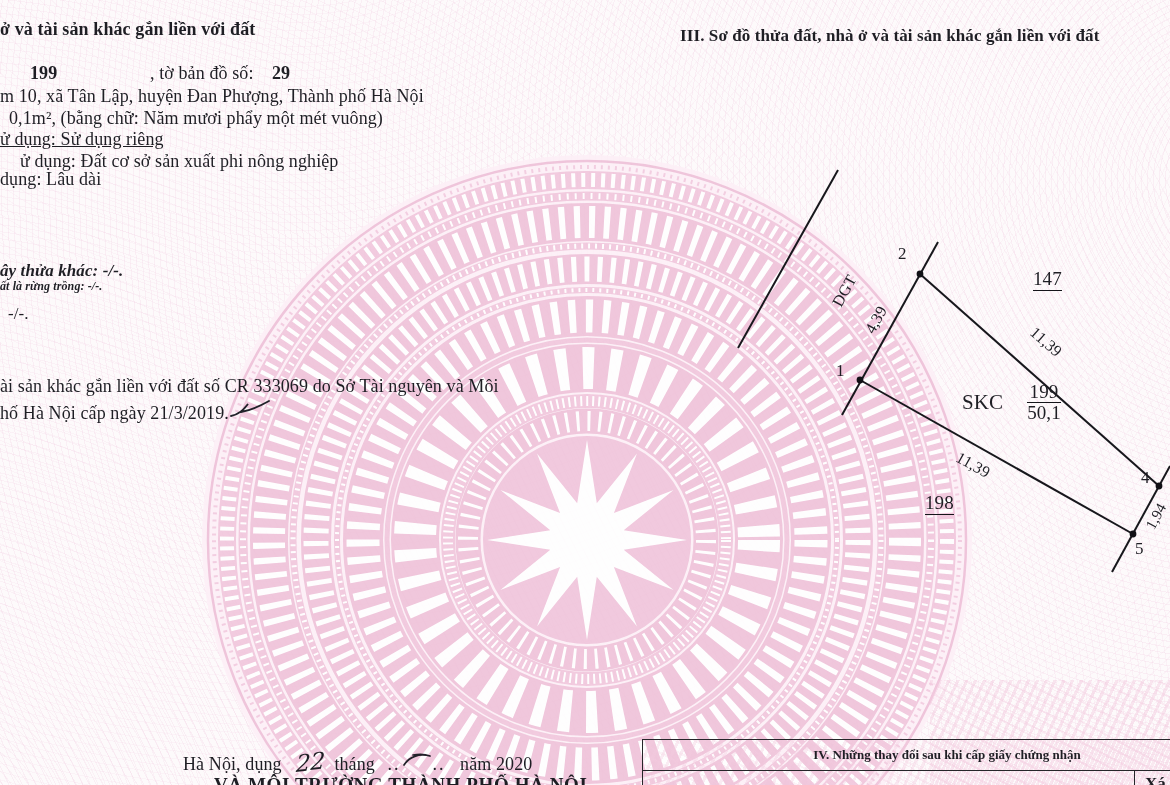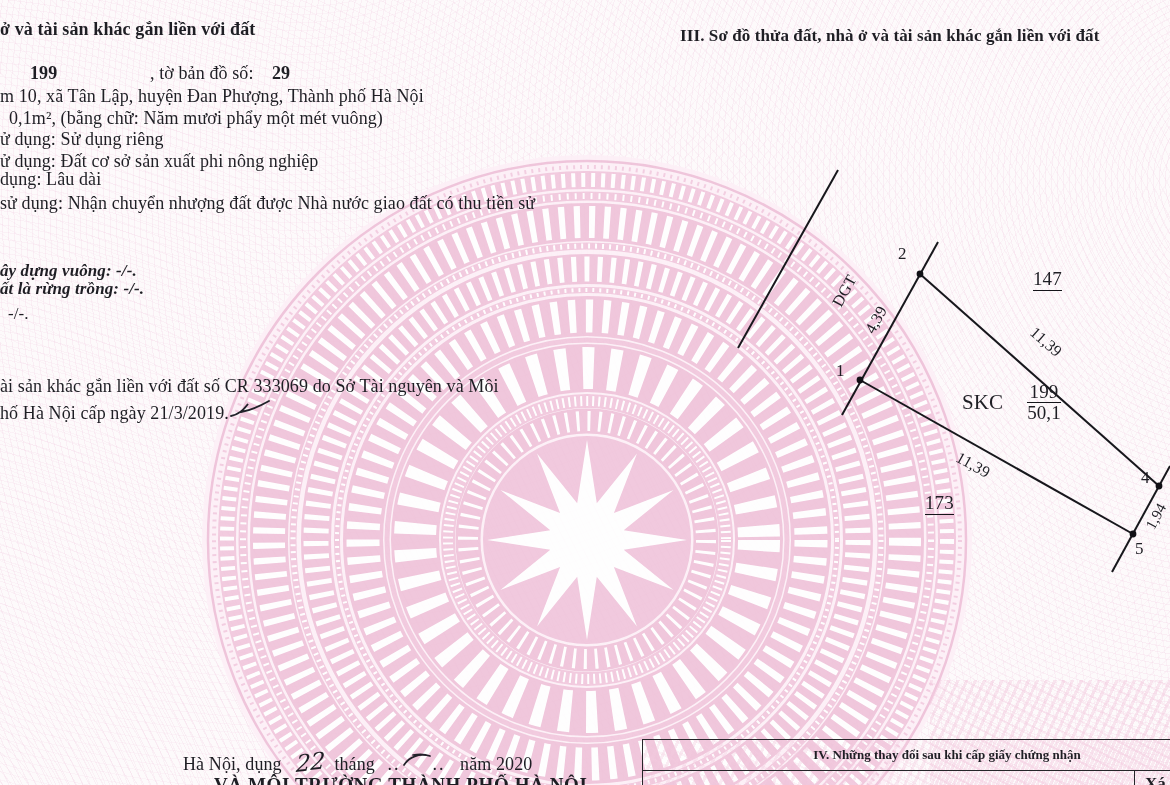--- a/index.html
+++ b/index.html
@@ -106,27 +106,26 @@
   <div class="t b" style="left:0px; top:19px;">ở và tài sản khác gắn liền với đất</div>
 
   <div class="t" style="left:0px; top:63px;">
     <span class="b" style="position:absolute; left:30px;">199</span>
     <span style="position:absolute; left:150px;">, tờ bản đồ số:</span>
     <span class="b" style="position:absolute; left:272px;">29</span>
   </div>
 
   <div class="t" style="left:0px; top:86px;">m 10, xã Tân Lập, huyện Đan Phượng, Thành phố Hà Nội</div>
   <div class="t" style="left:0px; top:108px;margin-left:9px;">0,1m², (bằng chữ: Năm mươi phẩy một mét vuông)</div>
-  <div class="t" style="left:0px; top:129px;">ử dụng:   Sử dụng riêng</div>
-  <div class="t" style="left:0px; top:151px;">ử dụng:   Đất cơ sở sản xuất phi nông nghiệp</div>
+  <div class="t" style="left:0px; top:129px;text-decoration:underline;">ử dụng:   Sử dụng riêng</div>
+  <div class="t" style="left:0px; top:151px;padding-left:20px;">ử dụng:   Đất cơ sở sản xuất phi nông nghiệp</div>
   <div class="t" style="left:0px; top:169px;">dụng:   Lâu dài</div>
-  <div class="t" style="left:0px; top:193px;">sử dụng:   Nhận chuyển nhượng đất được Nhà nước giao đất có thu tiền sử</div>
 
-  <div class="t b i" style="left:0px; top:261px; font-size:17px;">ây dựng vuông: -/-.</div>
-  <div class="t b i" style="left:0px; top:279px; font-size:17px;">ất là rừng trồng: -/-.</div>
+  <div class="t b i" style="left:0px; top:261px; font-size:17px;">ây thửa khác: -/-.</div>
+  <div class="t b i" style="left:0px; top:279px; font-size:12px;">ất là rừng trồng: -/-.</div>
   <div class="t" style="left:8px; top:304px; font-size:17px;">-/-.</div>
 
   <div class="t" style="left:0px; top:376px;">ài sản khác gắn liền với đất số CR 333069 do Sở Tài nguyên và Môi</div>
   <div class="t" style="left:0px; top:399px;">
     <span>hố Hà Nội cấp ngày 21/3/2019.</span><svg class="flourish" width="42" height="20" viewBox="0 0 42 20">
         <path d="M2,17 Q12,15 19,5 L12,13 Q24,11 40,2" stroke="#22222a" stroke-width="1.8" fill="none" stroke-linecap="round"></path>
       </svg>
   </div>
 
   <div class="t dlabel" style="left:898px; top:244px;">2</div>
@@ -147,21 +146,21 @@
     <span class="rot" style="transform:rotate(29deg); font-size:16px;">11,39</span>
   </div>
   <div class="t dlabel" style="left:1143px; top:506px;">
     <span class="rot" style="transform:rotate(-62deg); font-size:15px;">1,94</span>
   </div>
 
   <div class="t" style="left:1033px; top:268px;">
     <span class="underl">147</span>
   </div>
   <div class="t" style="left:925px; top:492px;">
-    <span class="underl">173</span>
+    <span class="underl">198</span>
   </div>
 
   <div class="t" style="left:962px; top:382px;">
     <div class="skc-row">
       <span style="font-size:21px;">SKC</span>
       <span class="frac">
         <span class="num">199</span>
         <span class="den">50,1</span>
       </span>
     </div>

